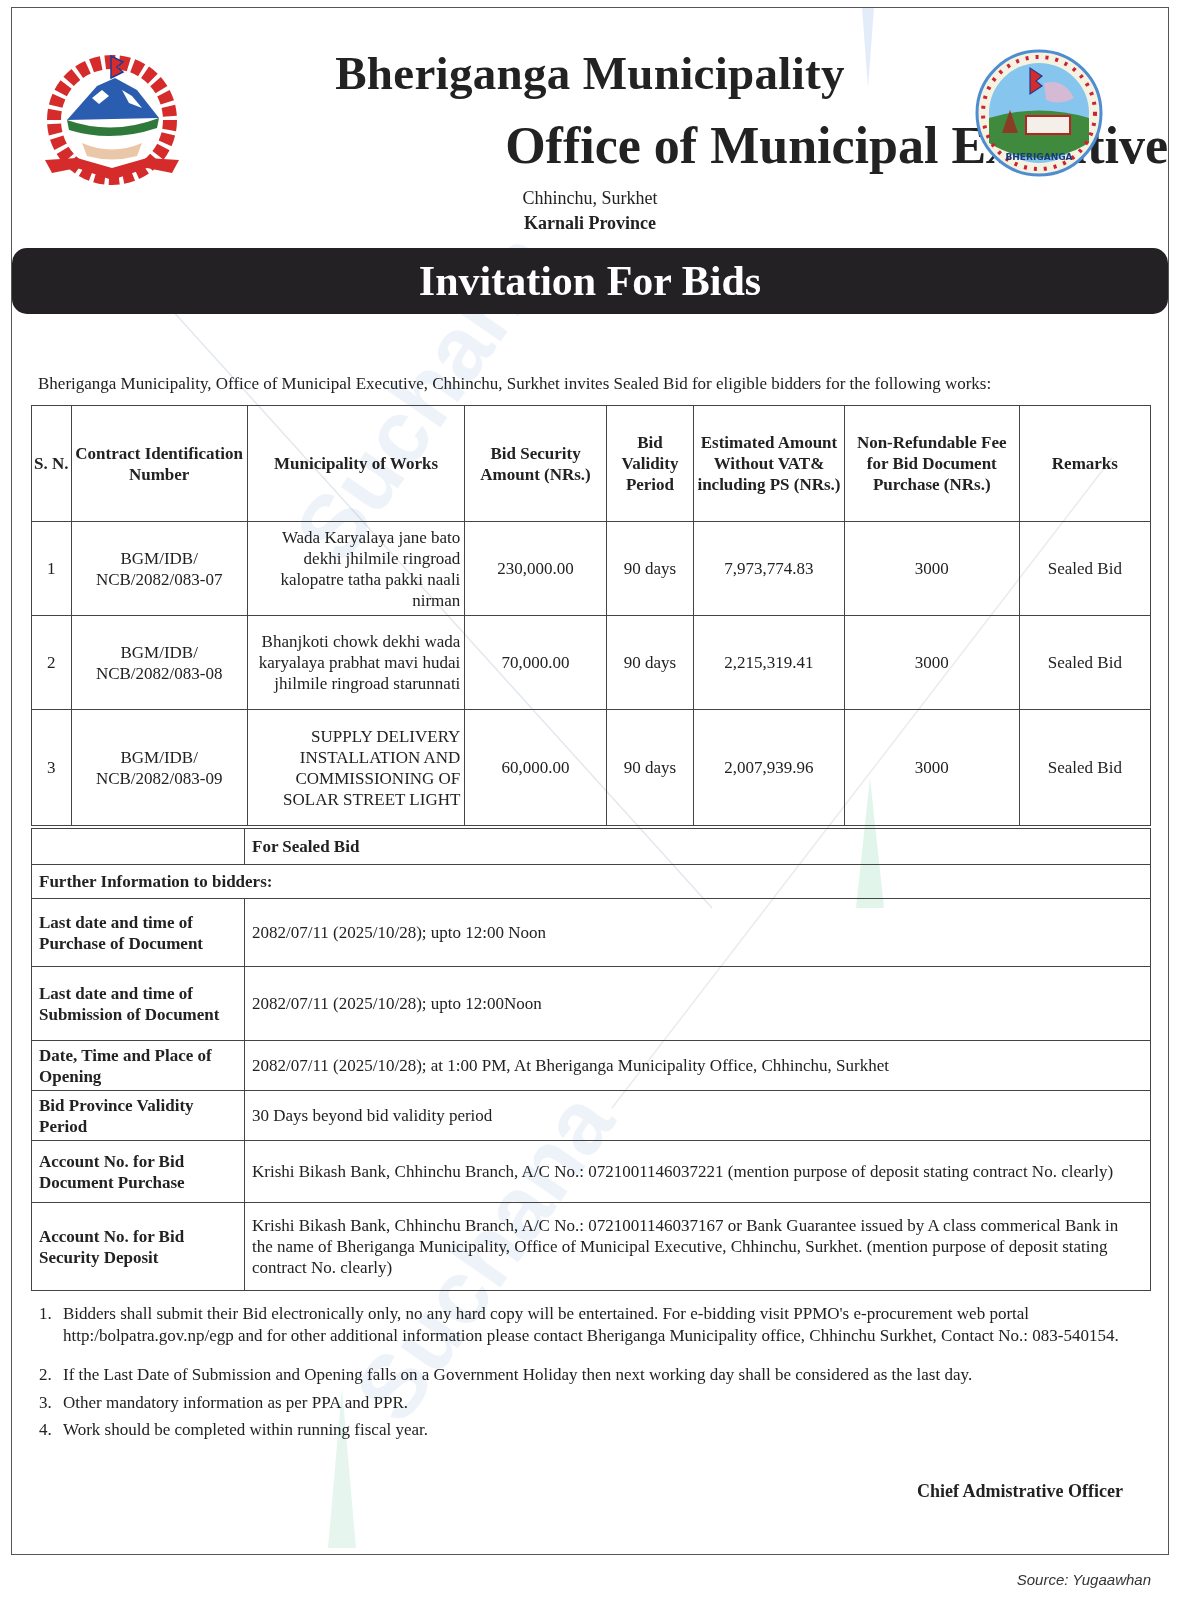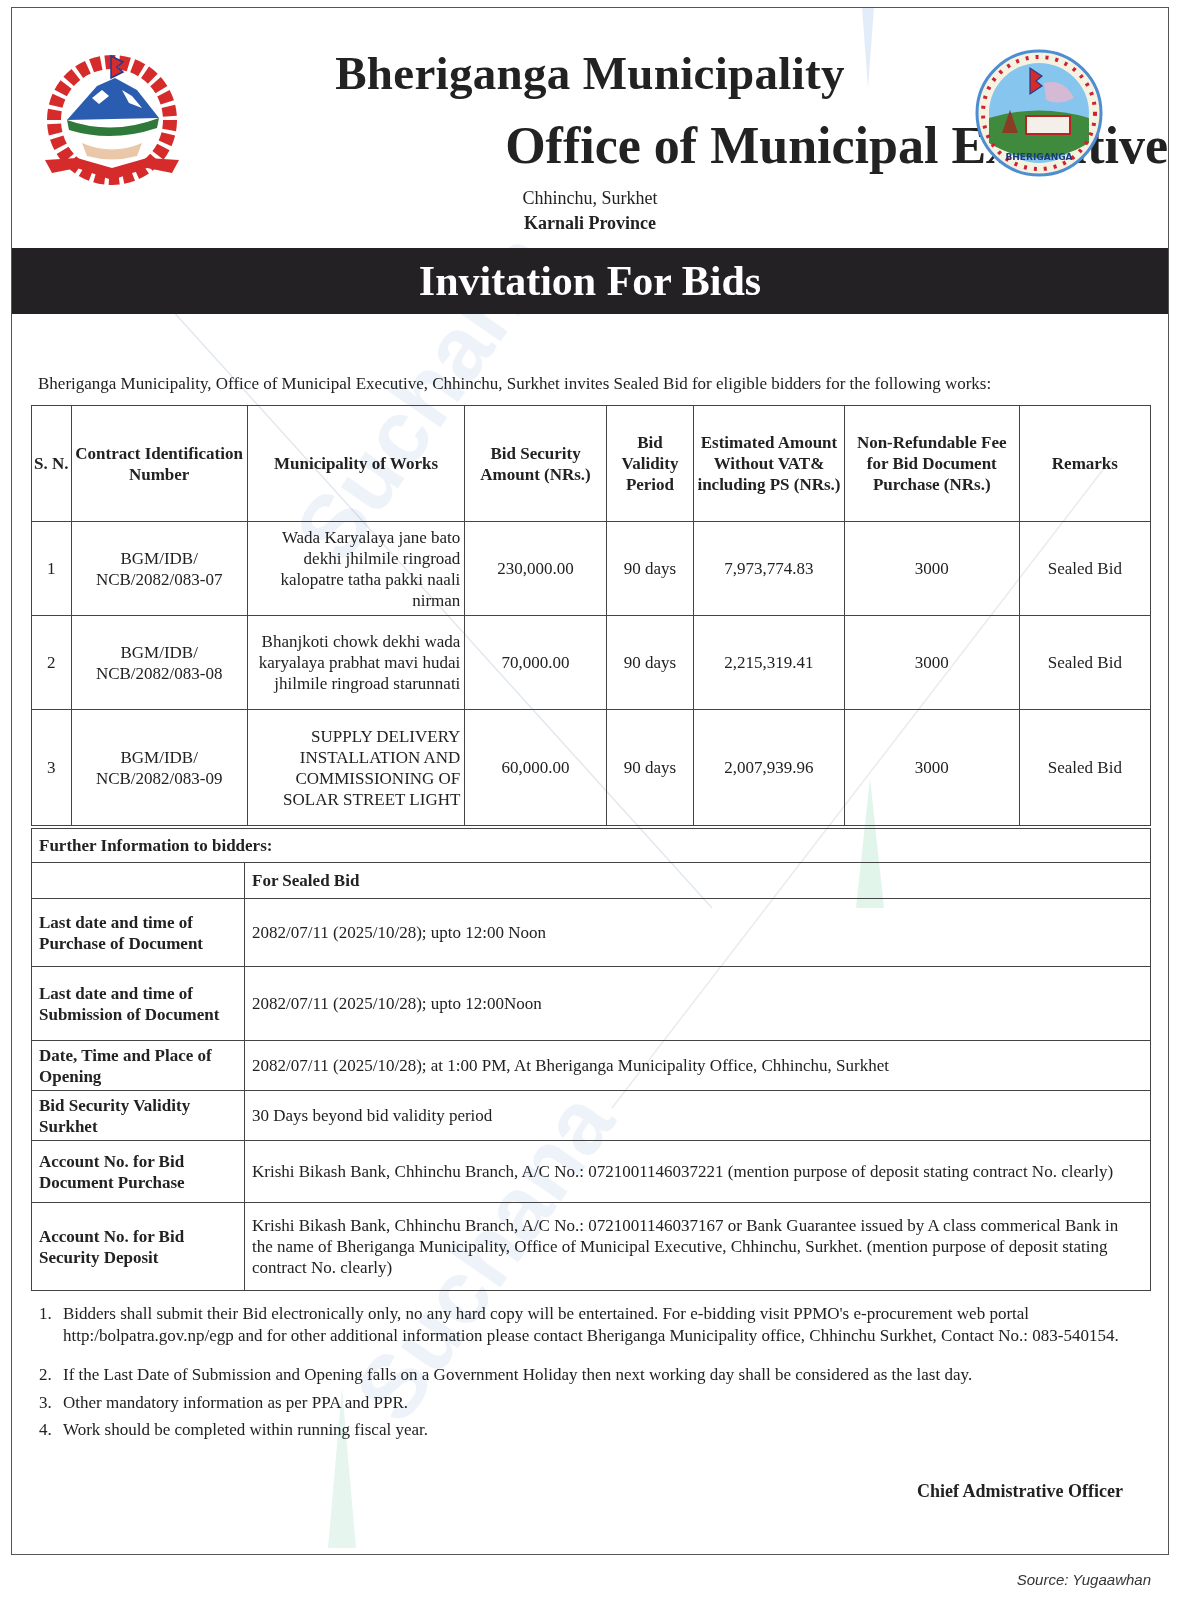--- a/index.html
+++ b/index.html
@@ -14,21 +14,21 @@
   .title2 { position: absolute; left: 0; right: 0; top: 108px; text-align: right;
             font-size: 52px; font-weight: bold; color: #222; }
   .sub1 { position: absolute; left: 0; right: 0; top: 180px; text-align: center;
           font-size: 18px; font-weight: normal; }
   .sub2 { position: absolute; left: 0; right: 0; top: 205px; text-align: center;
           font-size: 18px; font-weight: bold; }
   .emblem-left { position: absolute; left: 25px; top: 40px; width: 150px; height: 140px; }
   .emblem-right { position: absolute; left: 962px; top: 40px; width: 130px; height: 130px; }
   .banner { position: absolute; left: 0; top: 240px; width: 100%; height: 66px;
             background: #242124; color: #fff; text-align: center; font-weight: bold;
-            font-size: 42px; line-height: 66px; }
+            font-size: 42px; line-height: 66px; border-radius: 15px; }
   .pubdate { position: absolute; left: 0; right: 0; top: 326px; text-align: center;
              font-size: 17px; font-weight: bold; }
   .intro { position: absolute; left: 26px; top: 366px; font-size: 17px; white-space: nowrap; }
   table { border-collapse: collapse; position: absolute; left: 19px; width: 1120px; }
   td, th { border: 1.5px solid #444; font-size: 17px; }
   .t1 { top: 397px; }
   .t1 th { font-weight: bold; text-align: center; line-height: 21px; padding: 2px 2px; }
   .t1 td { text-align: center; line-height: 21px; padding: 2px 4px; }
   .t1 td.desc { text-align: right; padding-left: 0; }
   .t2 td { line-height: 21px; padding: 3px 7px; }
@@ -146,41 +146,41 @@
     </tr>
   </tbody>
     </table>
 
   <table class="t2" style="top:820px;">
     <colgroup>
         <col style="width:212px">
         <col>
       </colgroup>
     <tbody>
-        <tr style="height:34px">
-      <td colspan="2" style="font-weight:bold;">Further Information to bidders:</td>
-    </tr>
-    <tr style="height:36px">
+        <tr style="height:36px">
       <td></td>
       <td style="font-weight:bold;">For Sealed Bid</td>
+    </tr>
+    <tr style="height:34px">
+      <td colspan="2" style="font-weight:bold;">Further Information to bidders:</td>
     </tr>
     <tr style="height:68px">
       <td class="lbl">Last date and time of Purchase of Document</td>
       <td>2082/07/11 (2025/10/28); upto 12:00 Noon</td>
     </tr>
     <tr style="height:74px">
       <td class="lbl">Last date and time of Submission of Document</td>
       <td>2082/07/11 (2025/10/28); upto 12:00Noon</td>
     </tr>
     <tr style="height:50px">
       <td class="lbl">Date, Time and Place of Opening</td>
       <td>2082/07/11 (2025/10/28); at 1:00 PM, At Bheriganga Municipality Office, Chhinchu, Surkhet</td>
     </tr>
     <tr style="height:50px">
-      <td class="lbl">Bid Security Validity Surkhet</td>
+      <td class="lbl">Bid Province Validity Period</td>
       <td>30 Days beyond bid validity period</td>
     </tr>
     <tr style="height:62px">
       <td class="lbl">Account No. for Bid Document Purchase</td>
       <td>Krishi Bikash Bank, Chhinchu Branch, A/C No.: 0721001146037221 (mention purpose of deposit stating contract No. clearly)</td>
     </tr>
     <tr style="height:88px">
       <td class="lbl">Account No. for Bid Security Deposit</td>
       <td>Krishi Bikash Bank, Chhinchu Branch, A/C No.: 0721001146037167 or Bank Guarantee issued by A class commerical Bank in the name of Bheriganga Municipality, Office of Municipal Executive, Chhinchu, Surkhet. (mention purpose of deposit stating contract No. clearly)</td>
     </tr>

